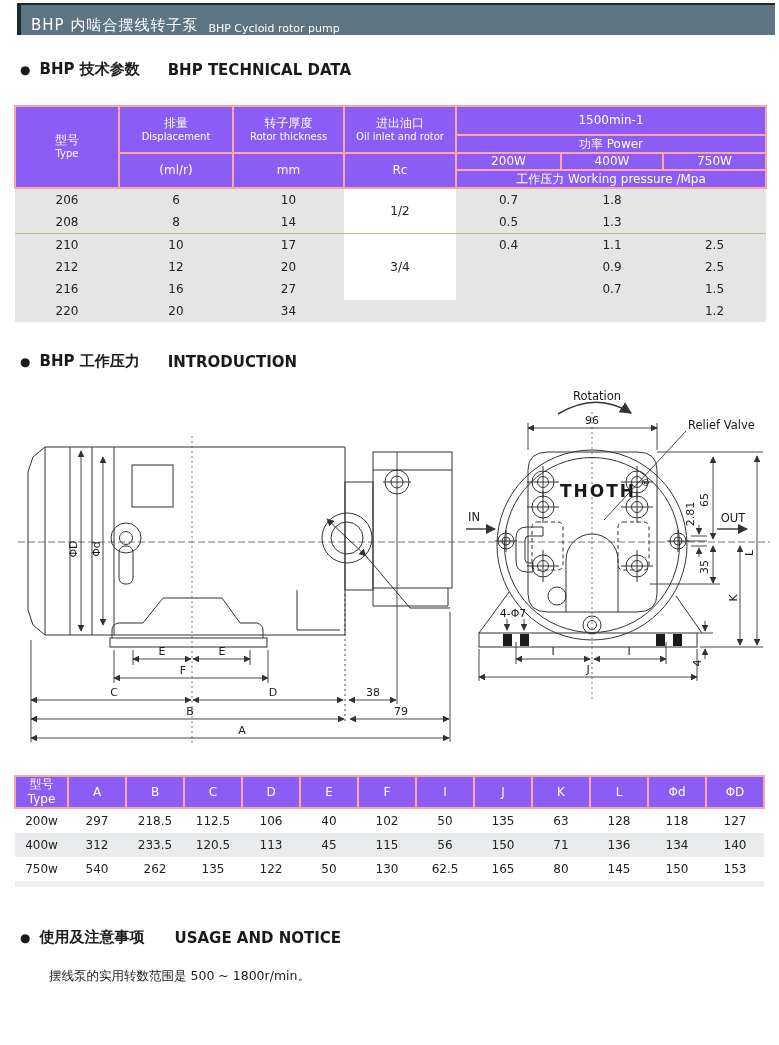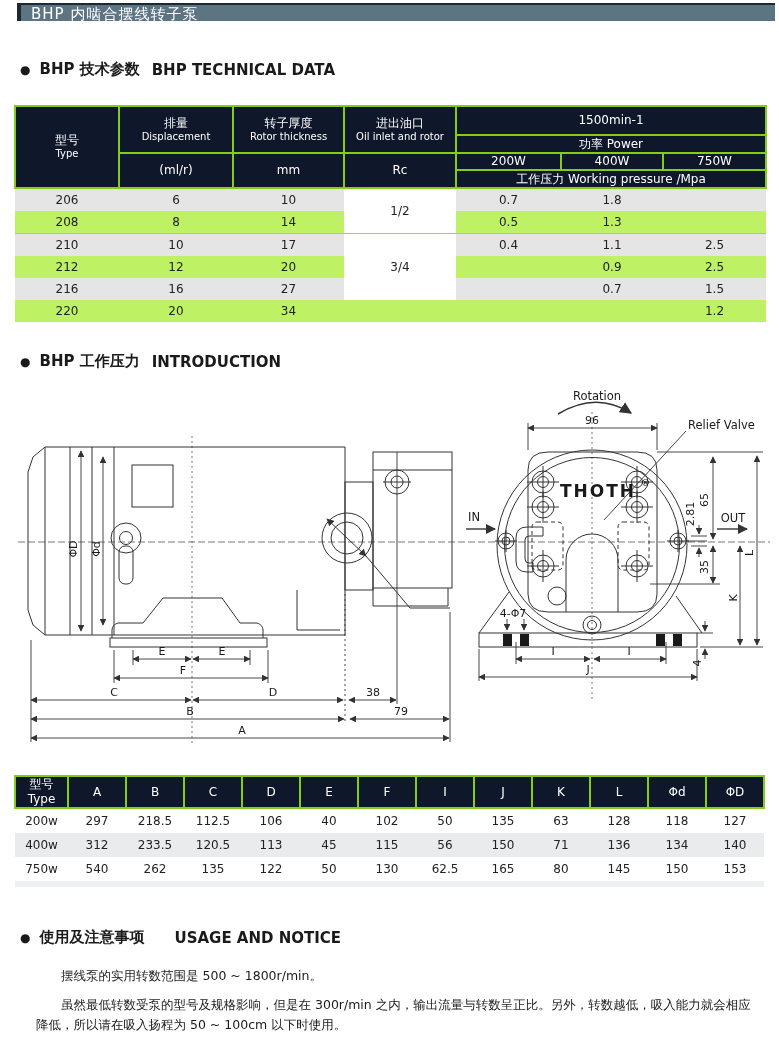--- a/index.html
+++ b/index.html
@@ -2,60 +2,60 @@
 <html><head>
 <meta charset="utf-8">
 <style>
   html,body{margin:0;padding:0;}
   body{
     width:779px;height:1045px;position:relative;background:#ffffff;
     font-family:"DejaVu Sans","Liberation Sans",sans-serif;color:#1a1a1a;overflow:hidden;
   }
   
   .topbar{
-    position:absolute;left:17px;top:3px;width:758px;height:18px;
+    position:absolute;left:17px;top:3px;width:758px;height:32px;
     background:#5d7583;border-left:4px solid #1c2930;border-top:2px solid #1c2930;
-    display:flex;align-items:flex-start;box-sizing:border-box;padding-left:10px;
+    display:flex;align-items:flex-end;box-sizing:border-box;padding-left:10px;
   }
   .topbar .tz{color:#fff;font-size:15px;letter-spacing:1px;}
   .topbar .te{color:#fff;font-size:11px;margin-left:10px;margin-top:14px;}
   
   .sec{position:absolute;left:20px;display:flex;align-items:center;font-weight:bold;font-size:15px;}
   .sec .bullet{font-size:12px;margin-right:9px;}
-  .sec .en{margin-left:12px;}
+  .sec .en{margin-left:28px;}
   .sec.wide .en{margin-left:30px;}
   
   table{border-collapse:collapse;table-layout:fixed;}
-  th{background:#0f172a;color:#ffffff;font-weight:normal;border:2px solid #84cc16;
+  th{background:#8b5cf6;color:#ffffff;font-weight:normal;border:2px solid #fca5a5;
      text-align:center;vertical-align:middle;font-size:12px;line-height:1.25;padding:0;}
   td{text-align:center;vertical-align:middle;font-size:12px;color:#222;padding:0;}
   .t1{position:absolute;left:14px;top:105px;width:751px;}
   .t1 thead tr:nth-child(1) th{height:27px;}
   .t1 thead tr:nth-child(2) th{height:16px;margin-left:44px;}
   .t1 thead tr:nth-child(3) th{height:15px;}
   .t1 thead tr:nth-child(4) th{height:16px;}
   .t1 th .l2{font-size:10px;}
   .t1 tbody td{height:22px;background:#e5e5e5;}
-  .t1 tr.stripe td{background:#bef264;}
+  .t1 tr.stripe td{background:#e5e5e5;}
   .t1 td.rcspan{background:#ffffff;}
   .t1 .sepb{border-bottom:1px solid #c9b29a;}
   .t2{position:absolute;left:14px;top:775px;width:751px;}
   .t2 th{height:27px;}
   .t2 tbody td{height:24px;background:#ffffff;}
   .t2 tr.stripe td{background:#e9ebec;}
   .t2 tr.endstrip td{height:6px;background:#edeff0;}
   
   .drawing{position:absolute;left:0;top:383px;}
   .drawing text{fill:#1a1a1a;font-size:11px;font-family:"DejaVu Sans","Liberation Sans",sans-serif;}
   .drawing .lbl2{font-size:11.5px;}
   .drawing .brand{font-size:17px;font-weight:bold;letter-spacing:2px;}
   .drawing .reg{font-size:9px;font-weight:bold;}
   
   .usage-text{position:absolute;left:20px;top:966px;width:742px;font-size:12.5px;line-height:1.6;}
-  .usage-text p{margin:0 0 9px 16px;text-indent:2em;}
+  .usage-text p{margin:0 0 9px 4px;text-indent:2em;}
 </style>
 </head>
 <body>
 
 <div class="topbar">
   <span class="tz">BHP 内啮合摆线转子泵</span>
   <span class="te">BHP Cycloid rotor pump</span>
 </div>
 
 <div class="sec" style="top:60px">
@@ -410,14 +410,13 @@
 </table>
 
 <div class="sec wide" style="top:928px">
   <span class="bullet">●</span>
   <span class="zh">使用及注意事项</span>
   <span class="en">USAGE AND NOTICE</span>
 </div>
 
 <div class="usage-text">
   <p>摆线泵的实用转数范围是 500 ~ 1800r/min。</p>
-  <p>虽然最低转数受泵的型号及规格影响，但是在 300r/min 之内，输出流量与转数呈正比。另外，转数越低，吸入能力就会相应降低，所以请在吸入扬程为 50 ~ 100cm 以下时使用。</p>
 </div>
 
 </body></html>

